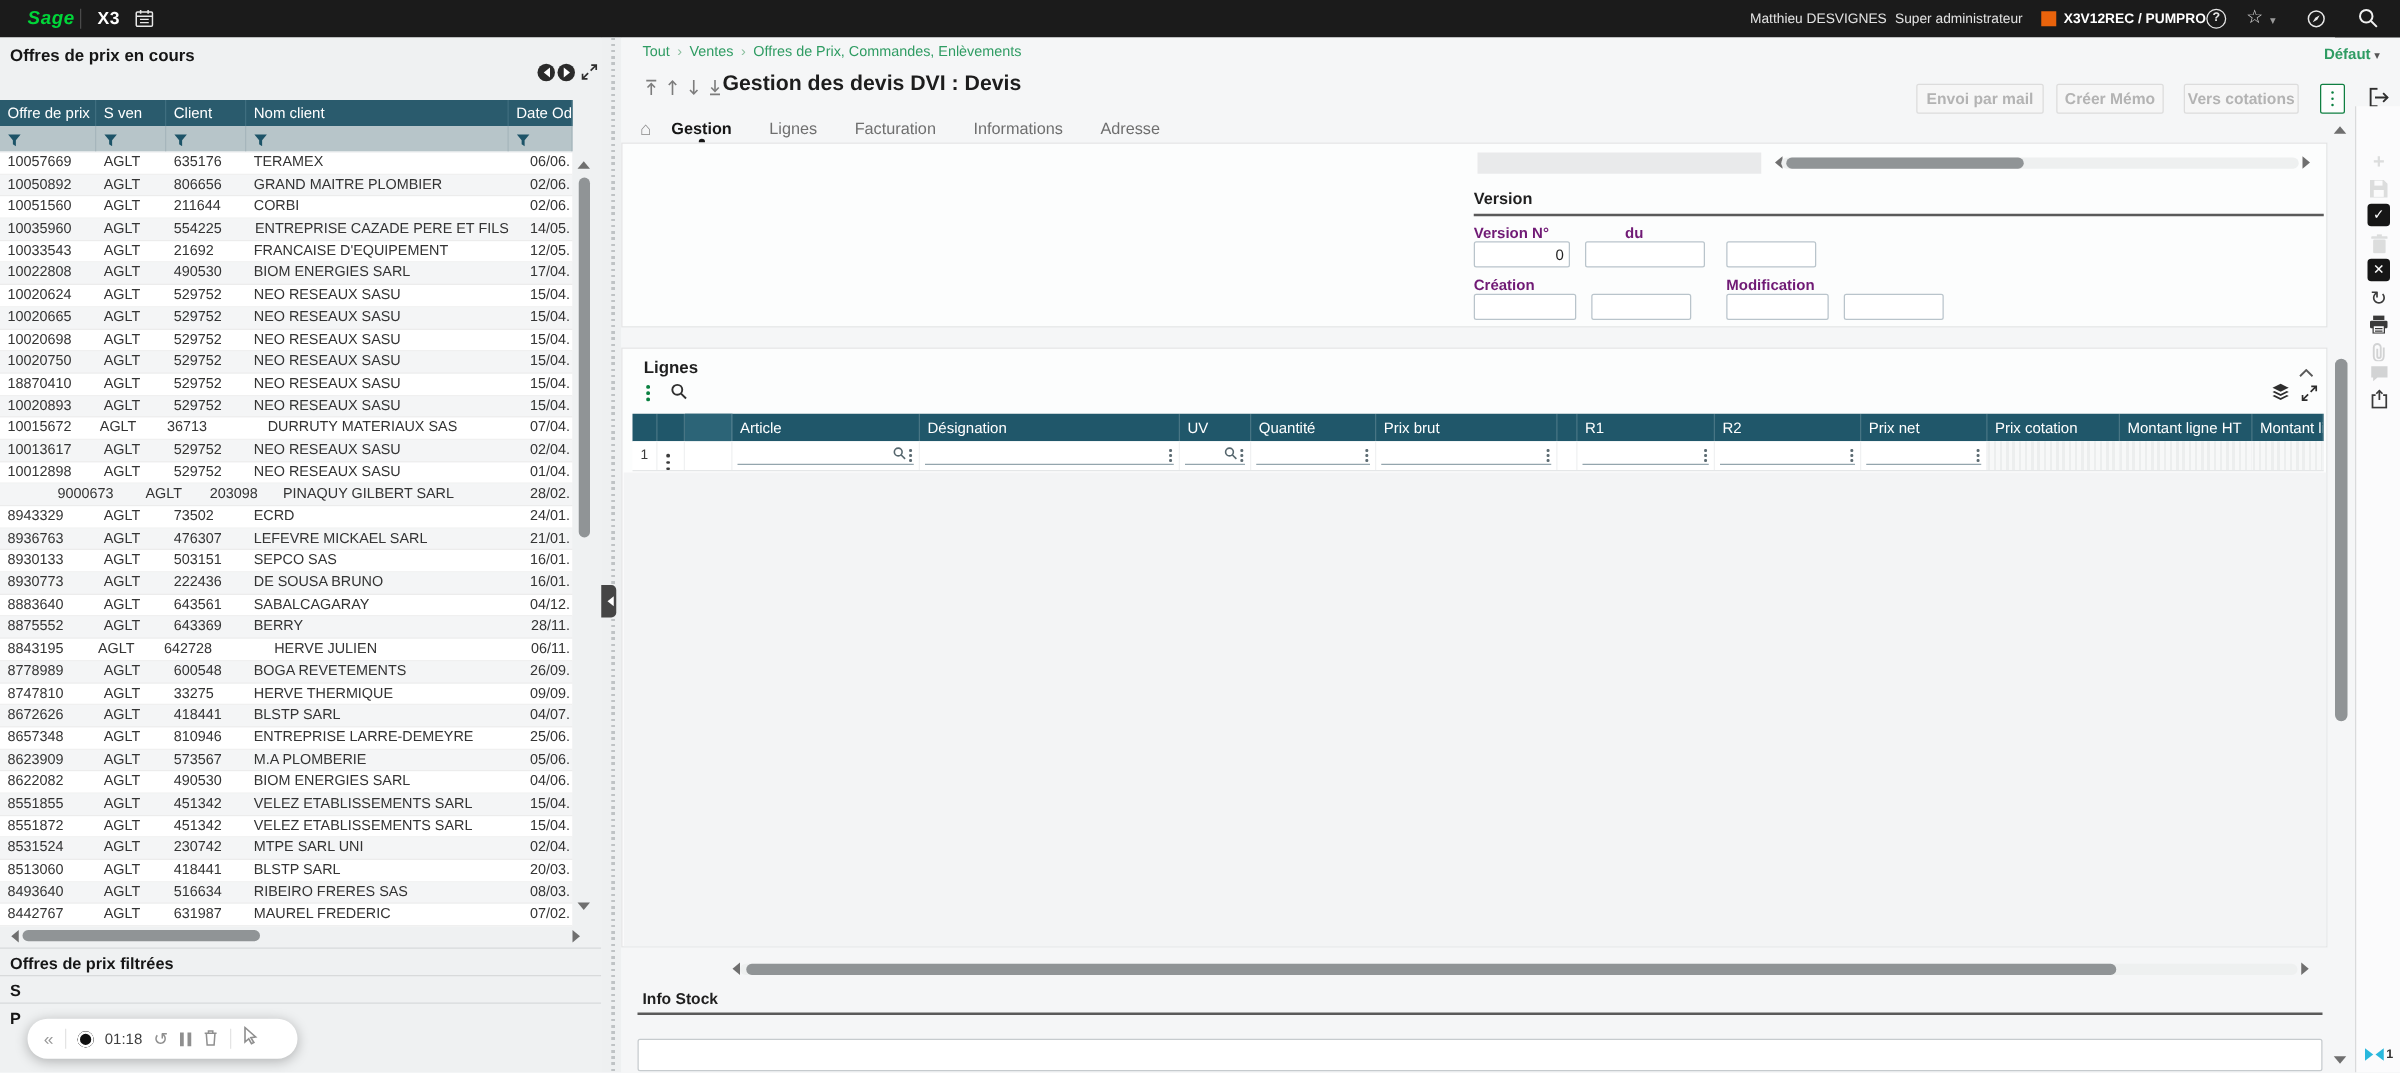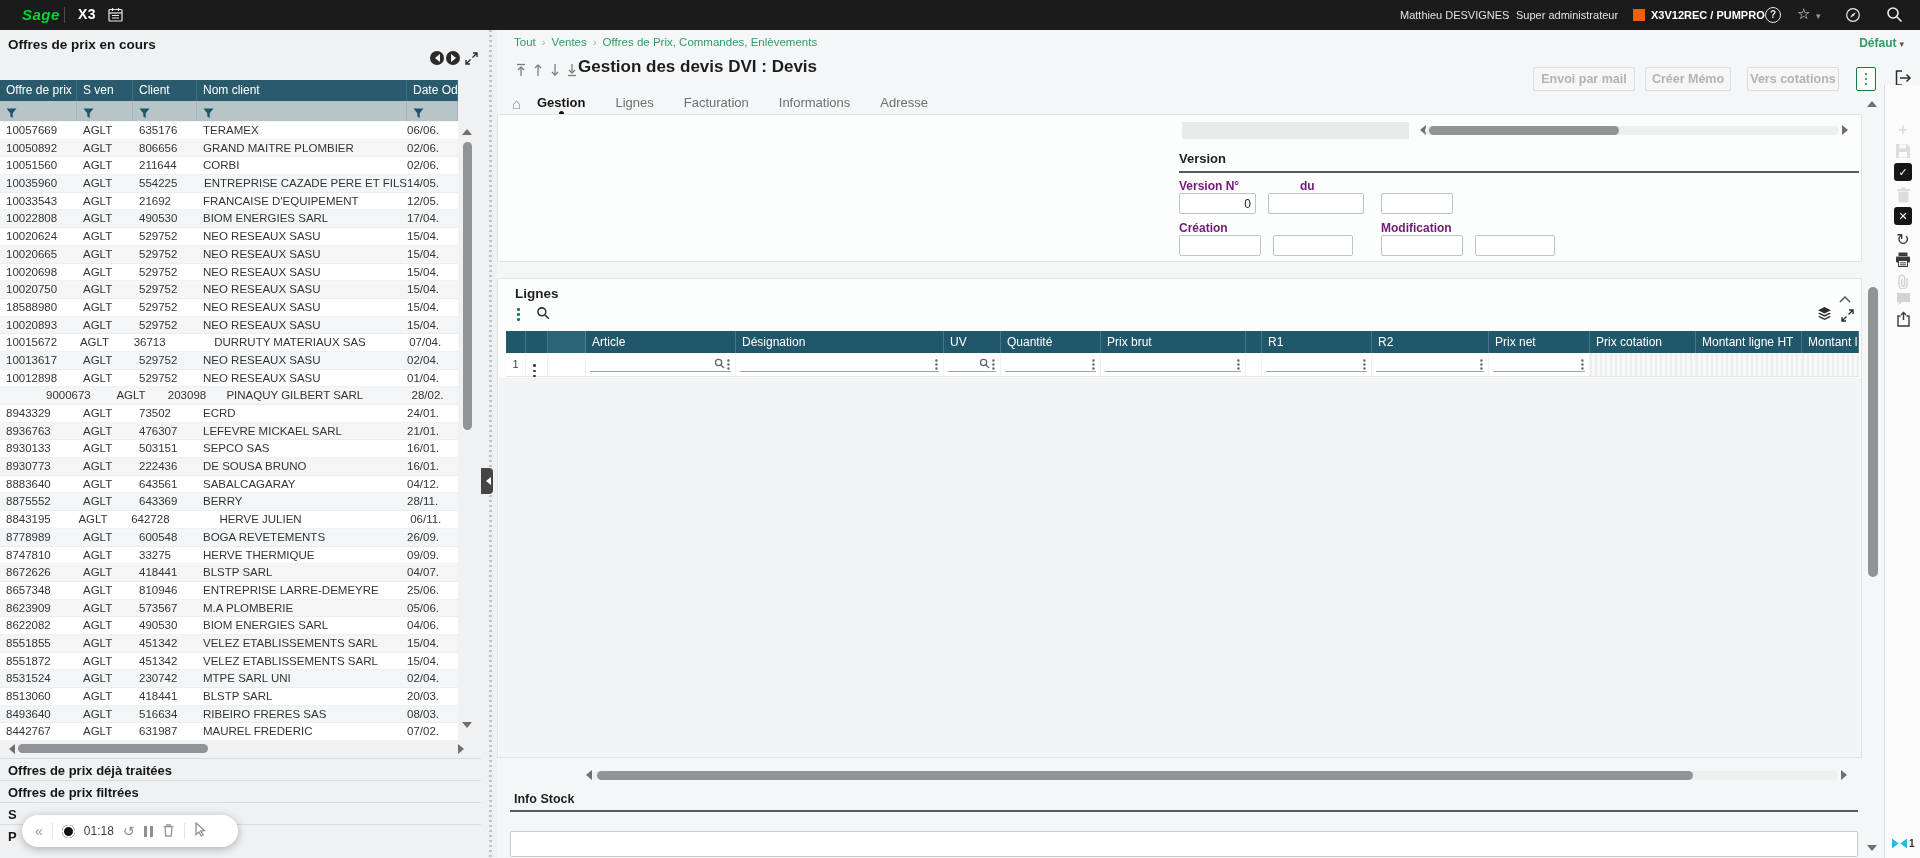--- a/index.html
+++ b/index.html
@@ -27,21 +27,21 @@
 .tri-l{border-width:4px 5px 4px 0;border-color:transparent #fff transparent transparent}
 .tri-r{border-width:4px 0 4px 5px;border-color:transparent transparent transparent #fff}
 #lp-header{position:absolute;left:0;top:50px;height:21px;display:flex;background:#2a5b6d}
 .lph-cell{font-size:12px;color:#fff;padding:3px 0 0 6px;border-right:1px solid #3f6e7f;white-space:nowrap;overflow:hidden}
 #lp-filter{position:absolute;left:0;top:71px;height:20px;display:flex;background:#b7c5c9}
 .lpf-cell{border-right:1px solid #a6b6bc;padding:4px 0 0 6px}
 #lp-rows{position:absolute;left:0;top:92px;width:458px;height:620px;overflow:hidden}
 .lp-row{display:flex;height:17.7px;line-height:17.5px;font-size:11.5px;color:#343434;background:#fff;border-bottom:1px solid #f0f0f0}
 .lp-row.alt{background:#f4f5f6;border-bottom:1px solid #ececec}
 .lp-cell{padding-left:6px;white-space:nowrap;overflow:hidden}
-.lp-cell.right{text-align:left;padding-right:2px;padding-left:0}
+.lp-cell.right{text-align:right;padding-right:2px;padding-left:0}
 .scroll-thumb{background:#909496;border-radius:5px}
 .tri-up{width:0;height:0;border:5px solid transparent;border-bottom:6px solid #6f6f6f}
 .tri-down{width:0;height:0;border:5px solid transparent;border-top:6px solid #6f6f6f}
 .tri-left{width:0;height:0;border:5px solid transparent;border-right:6px solid #6f6f6f}
 .tri-right{width:0;height:0;border:5px solid transparent;border-left:6px solid #6f6f6f}
 #lp-sections{position:absolute;left:0;top:728px;width:481px}
 .lp-section{height:22px;border-top:1px solid #d8dadb;font-size:13px;font-weight:700;color:#161616;padding:4px 0 0 8px}
 
 
 #recorder{position:absolute;left:22px;top:815px;width:216px;height:32px;background:#fff;border-radius:16px;
@@ -255,21 +255,21 @@
         <div class="lp-cell right" style="width: 51px;">15/04.</div>
       </div>
       <div class="lp-row alt">
         <div class="lp-cell" style="width: 77px;">10020750</div>
         <div class="lp-cell" style="width: 56px;">AGLT</div>
         <div class="lp-cell" style="width: 64px;">529752</div>
         <div class="lp-cell" style="width: 210px;">NEO RESEAUX SASU</div>
         <div class="lp-cell right" style="width: 51px;">15/04.</div>
       </div>
       <div class="lp-row">
-        <div class="lp-cell" style="width: 77px;">18588980</div>
+        <div class="lp-cell" style="width: 77px;">18870410</div>
         <div class="lp-cell" style="width: 56px;">AGLT</div>
         <div class="lp-cell" style="width: 64px;">529752</div>
         <div class="lp-cell" style="width: 210px;">NEO RESEAUX SASU</div>
         <div class="lp-cell right" style="width: 51px;">15/04.</div>
       </div>
       <div class="lp-row alt">
         <div class="lp-cell" style="width: 77px;">10020893</div>
         <div class="lp-cell" style="width: 56px;">AGLT</div>
         <div class="lp-cell" style="width: 64px;">529752</div>
         <div class="lp-cell" style="width: 210px;">NEO RESEAUX SASU</div>
@@ -448,21 +448,20 @@
 
   <div class="abs" style="left:4px;top:714px">
       <i class="tri-left" style="display:block"></i>
     </div>
   <div class="abs scroll-thumb" style="left:18px;top:714px;width:190px;height:9px"></div>
   <div class="abs" style="left:458px;top:714px">
       <i class="tri-right" style="display:block"></i>
     </div>
 
   <div id="lp-sections">
-      <div class="lp-section">Offres de prix déjà traitées</div>
       <div class="lp-section">Offres de prix filtrées</div>
       <div class="lp-section">S</div>
       <div class="lp-section">P</div>
     </div>
 </div>
 
 <div id="strip">
     <div class="dots"></div>
   </div>
 <div id="collapse-handle">

